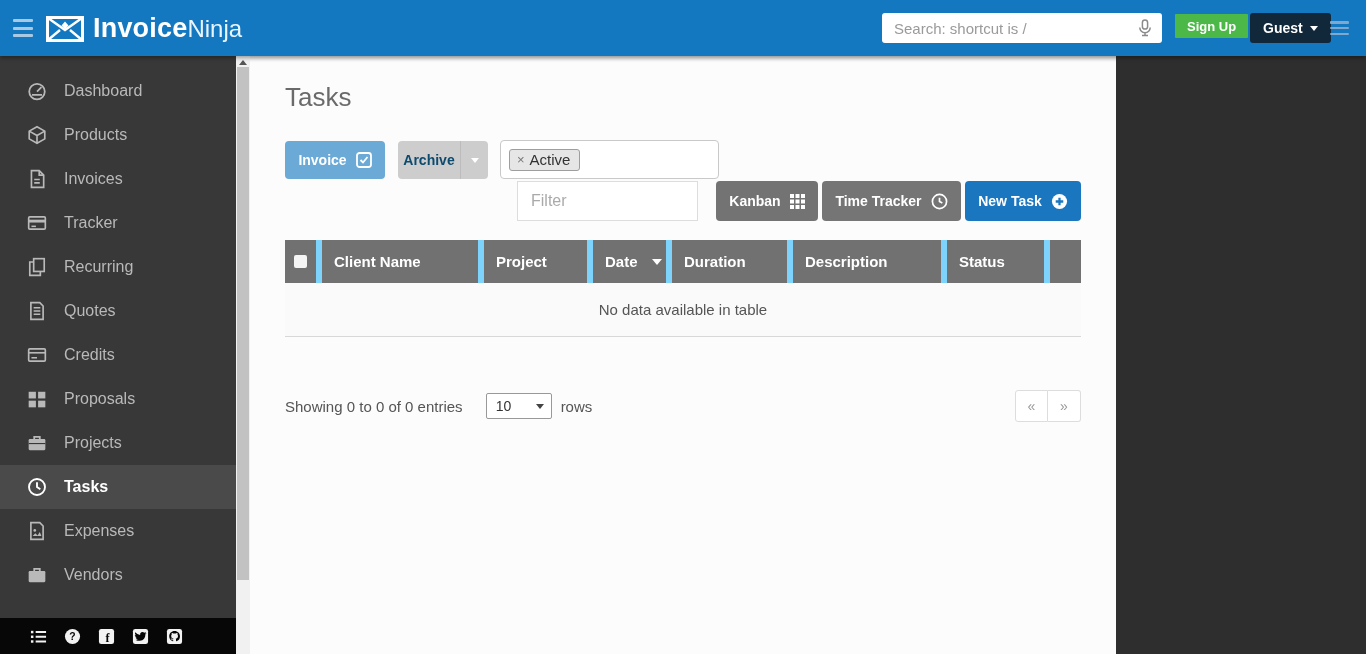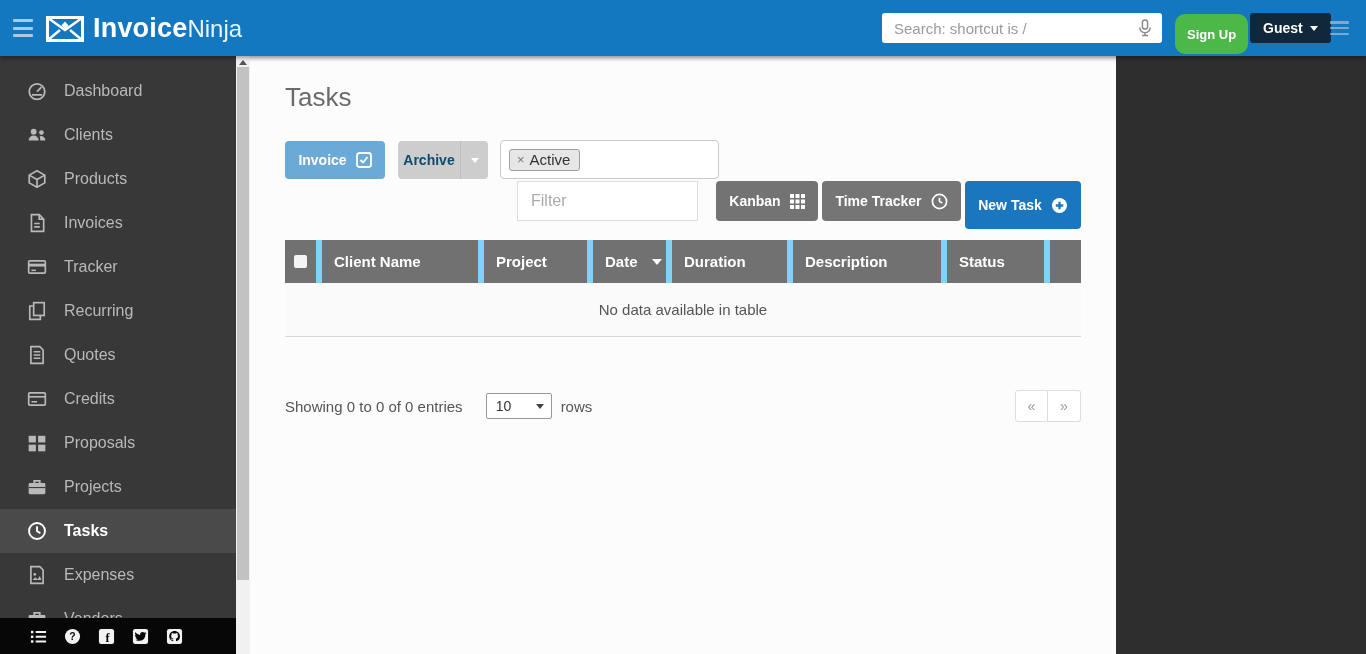--- a/index.html
+++ b/index.html
@@ -15,22 +15,22 @@
   .nav-burger i { display:block; height:3px; background:#a9c9e3; border-radius:1px; }
   .brand { position:absolute; left:46px; top:13px; display:flex; align-items:center; cursor:pointer; }
   .brand svg { margin-right:9px; }
   .brand-bold { font-size:27px; font-weight:bold; color:#ffffff; letter-spacing:.2px; }
   .brand-light { font-size:24px; font-weight:300; color:#eaf4fc; }
   .search-wrap { position:absolute; left:882px; top:13px; width:280px; height:30px; }
   .search-wrap input { width:100%; height:100%; border:none; border-radius:3px;
     padding:0 34px 0 12px; font-size:15px; color:#444; outline:none; background:#fff; }
   .search-wrap input::placeholder { color:#9a9a9a; }
   .mic { position:absolute; right:9px; top:6px; }
-  .btn-signup { position:absolute; left:1175px; top:14px; height:40px; padding:0 12px;
-    background:#4cb848; border:none; border-radius:10px; color:#fff; font-weight:bold;
+  .btn-signup { position:absolute; left:1175px; top:14px; height:24px; padding:0 12px;
+    background:#4cb848; border:none; border-radius:1px; color:#fff; font-weight:bold;
     font-size:13px; cursor:pointer; font-family:inherit; }
   .btn-guest { position:absolute; left:1250px; top:13px; height:30px; padding:0 13px;
     background:#11273a; border:none; border-radius:3px; color:#fff; font-weight:bold;
     font-size:14px; cursor:pointer; display:flex; align-items:center; gap:7px; font-family:inherit; }
   .caret-down-w { width:0; height:0; border-left:4px solid transparent;
     border-right:4px solid transparent; border-top:5px solid #fff; display:inline-block; }
   .nav-burger-r { position:absolute; left:1330px; top:21px; width:19px; height:14px;
     display:flex; flex-direction:column; justify-content:space-between; cursor:pointer; }
   .nav-burger-r i { display:block; height:2.5px; background:#7ea9cd; border-radius:1px; }
 
@@ -83,21 +83,21 @@
     padding:1px 9px 2px 7px; font-size:15px; color:#333; display:flex; align-items:center; gap:5px; }
   .token .x { color:#777; font-size:13px; cursor:pointer; }
 
   .filter-input { position:absolute; left:267px; top:125px; width:181px; height:40px;
     border:1px solid #ddd; background:#fff; padding:0 13px; font-size:16px;
     color:#555; outline:none; font-family:inherit; }
   .filter-input::placeholder { color:#aaa; }
 
   .btn-kanban { left:466px; top:125px; width:102px; height:40px; background:#737373; border-radius:4px; }
   .btn-timetracker { left:572px; top:125px; width:139px; height:40px; background:#757575; border-radius:4px; }
-  .btn-newtask { left:715px; top:125px; width:116px; height:48px; background:#1b76c0; border-radius:4px; }
+  .btn-newtask { left:715px; top:125px; width:116px; height:40px; background:#1b76c0; border-radius:4px; }
 
   
   .tbl-head { position:absolute; left:35px; top:184px; width:796px; height:43px;
     background:#717171; display:flex; }
   .th { display:flex; align-items:center; padding-left:12px; color:#fff; font-weight:bold;
     font-size:15px; border-right:6px solid #7dd3fc; height:100%; cursor:pointer; }
   .th:last-child { border-right:none; }
   .c0{width:37px; justify-content:center; padding-left:0;} .c1{width:162px;} .c2{width:109px;}
   .c3{width:79px;} .c4{width:121px;} .c5{width:154px;} .c6{width:103px;} .c7{width:31px;}
   .hdr-check { width:13px; height:13px; background:#f5f5f5; border-radius:2px; cursor:pointer; }
@@ -175,31 +175,20 @@
       <div class="sb-item">
         <span class="sb-icon">
           <svg width="20" height="20" viewBox="0 0 18 18">
               <circle cx="9" cy="9.5" r="7" fill="none" stroke="currentColor" stroke-width="1.6"></circle>
               <path d="M9 9.5 L13 5.5 M4.5 12.5 h9" fill="none" stroke="currentColor" stroke-width="1.6"></path>
             </svg>
         </span>
         <span class="sb-label">Dashboard</span>
       </div>
 
-      <div class="sb-item">
-        <span class="sb-icon">
-          <svg width="20" height="20" viewBox="0 0 18 18">
-              <circle cx="6" cy="6" r="2.6" fill="currentColor"></circle>
-              <path d="M1.5 14 a4.5 4.5 0 0 1 9 0 z" fill="currentColor"></path>
-              <circle cx="13" cy="6.8" r="2.1" fill="currentColor"></circle>
-              <path d="M11.5 10.2 a3.8 3.8 0 0 1 5 3.8 h-4.5" fill="currentColor"></path>
-            </svg>
-        </span>
-        <span class="sb-label">Clients</span>
-      </div>
 
       <div class="sb-item">
         <span class="sb-icon">
           <svg width="20" height="20" viewBox="0 0 18 18">
               <polygon points="9,1.5 16,5.5 16,12.5 9,16.5 2,12.5 2,5.5" fill="none" stroke="currentColor" stroke-width="1.5"></polygon>
               <path d="M2 5.5 L9 9.5 L16 5.5 M9 9.5 V16.5" fill="none" stroke="currentColor" stroke-width="1.5"></path>
             </svg>
         </span>
         <span class="sb-label">Products</span>
       </div>

